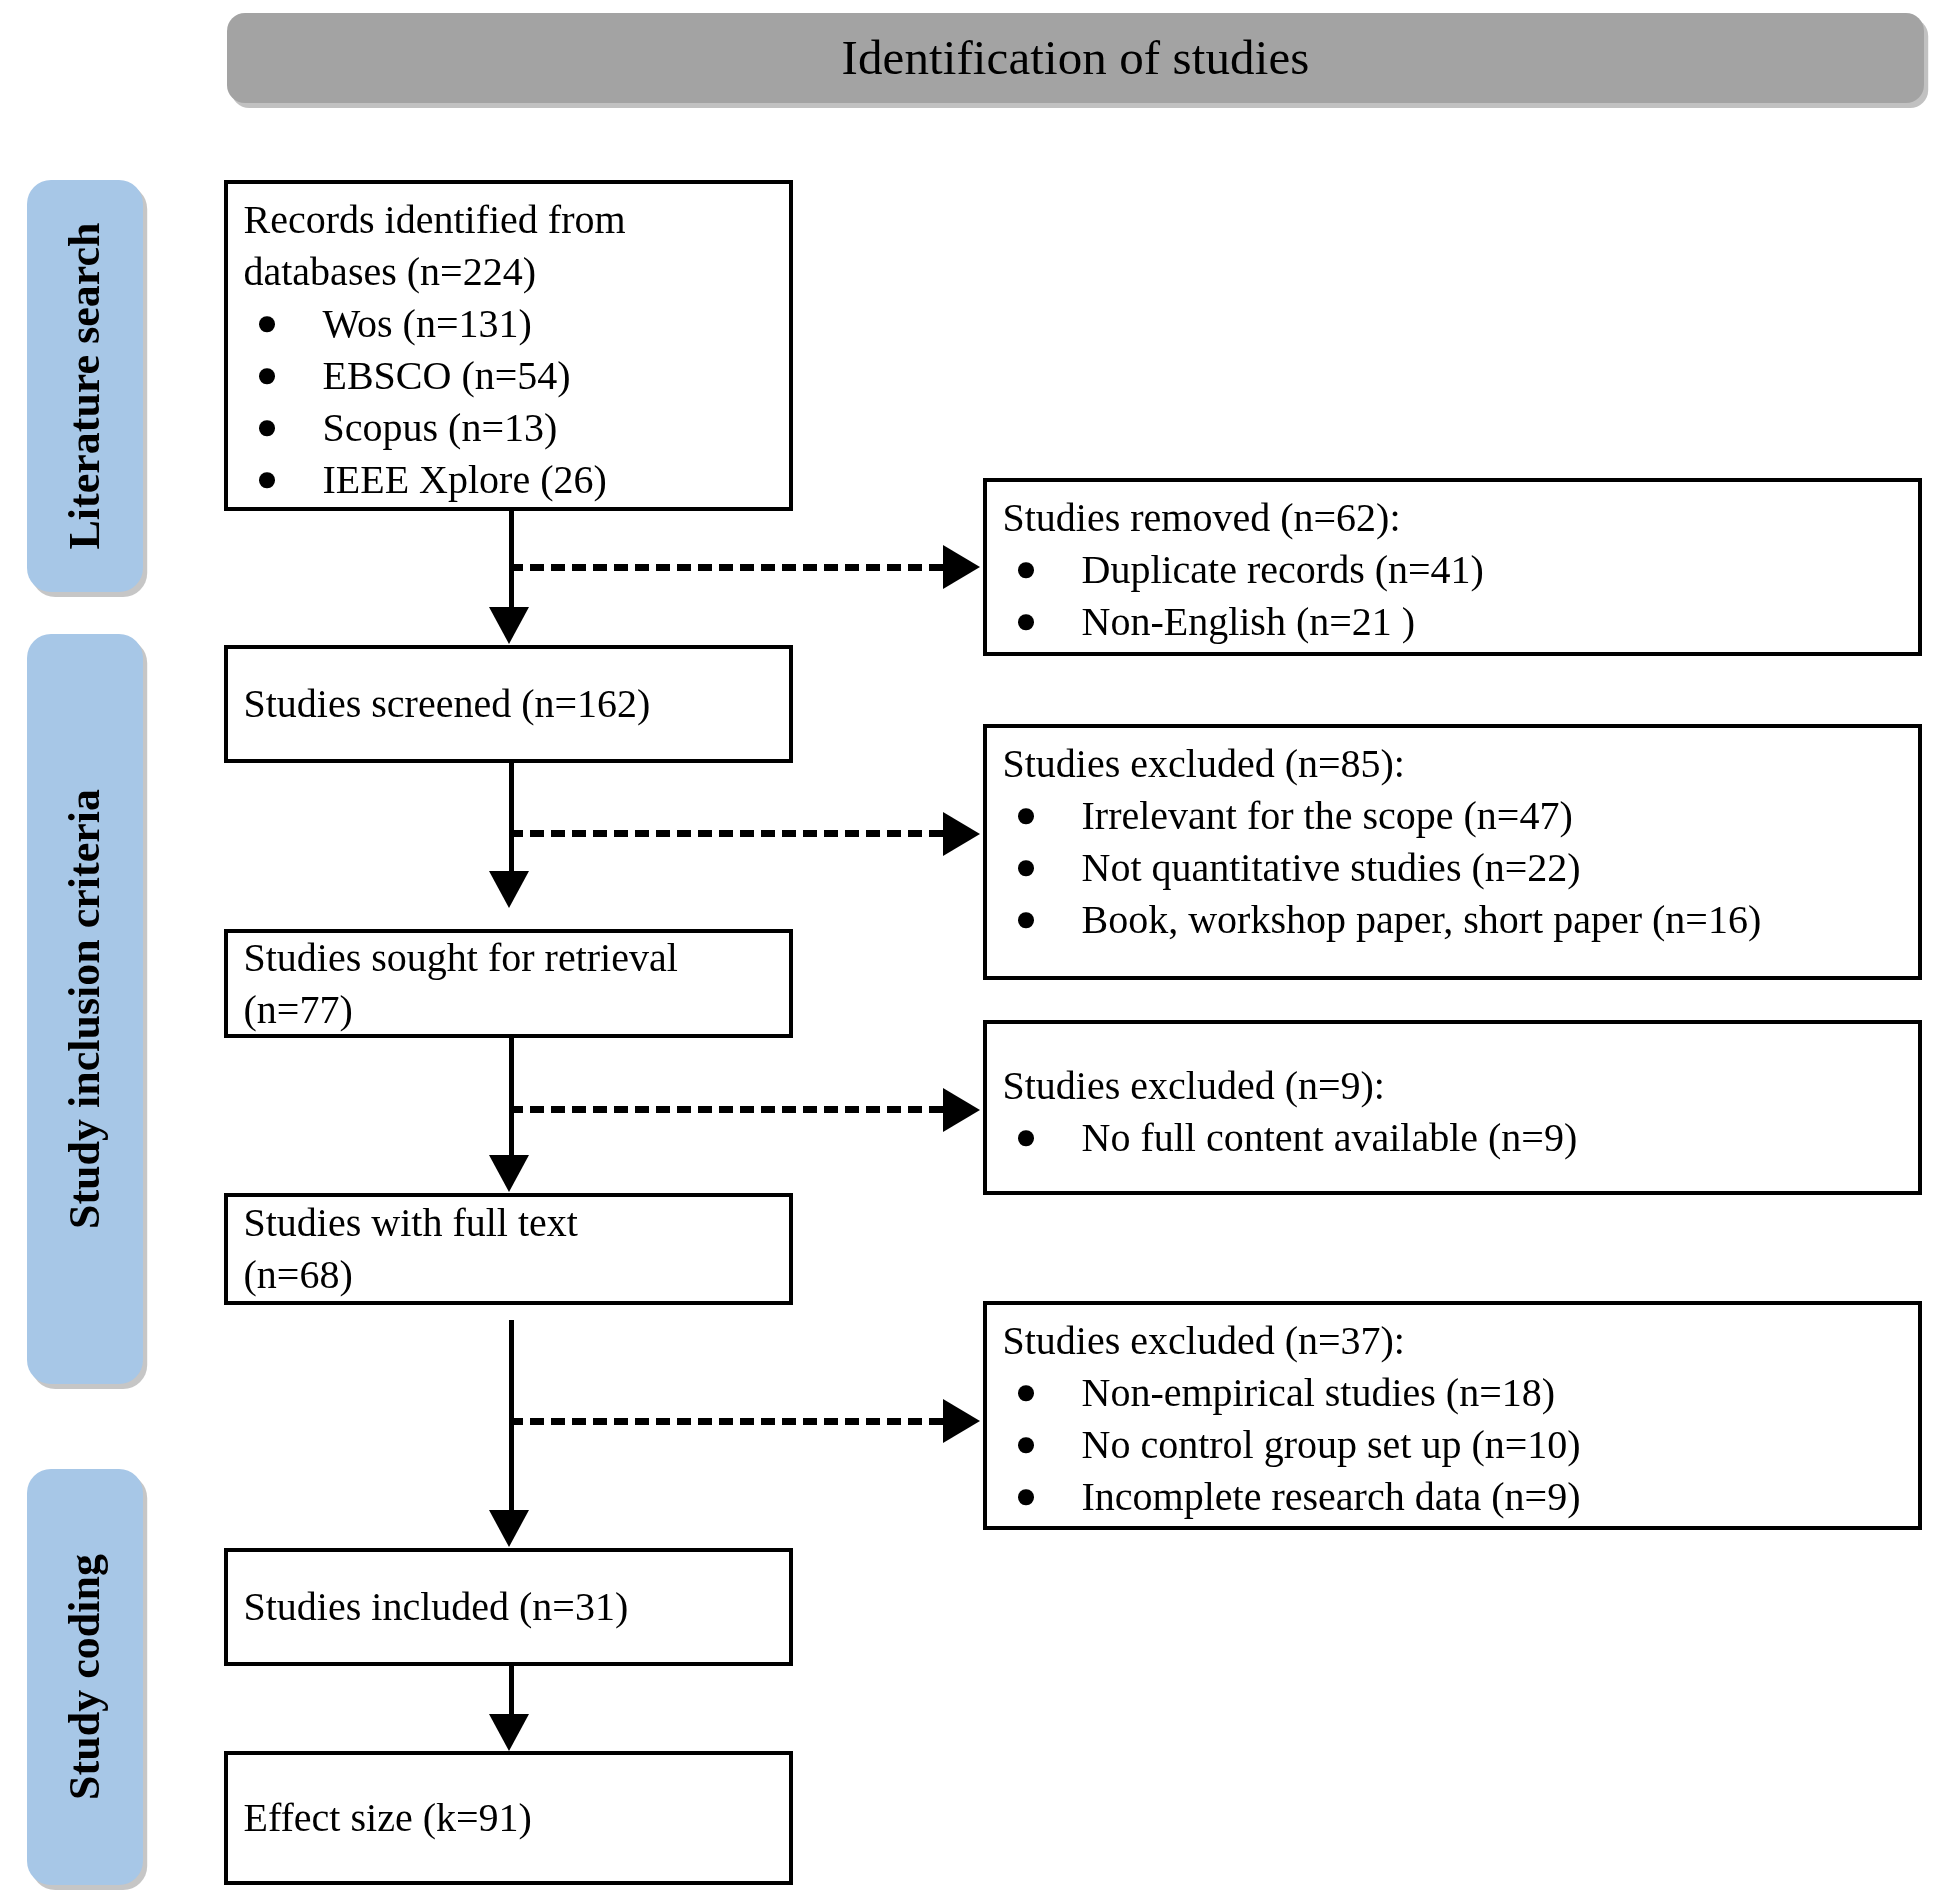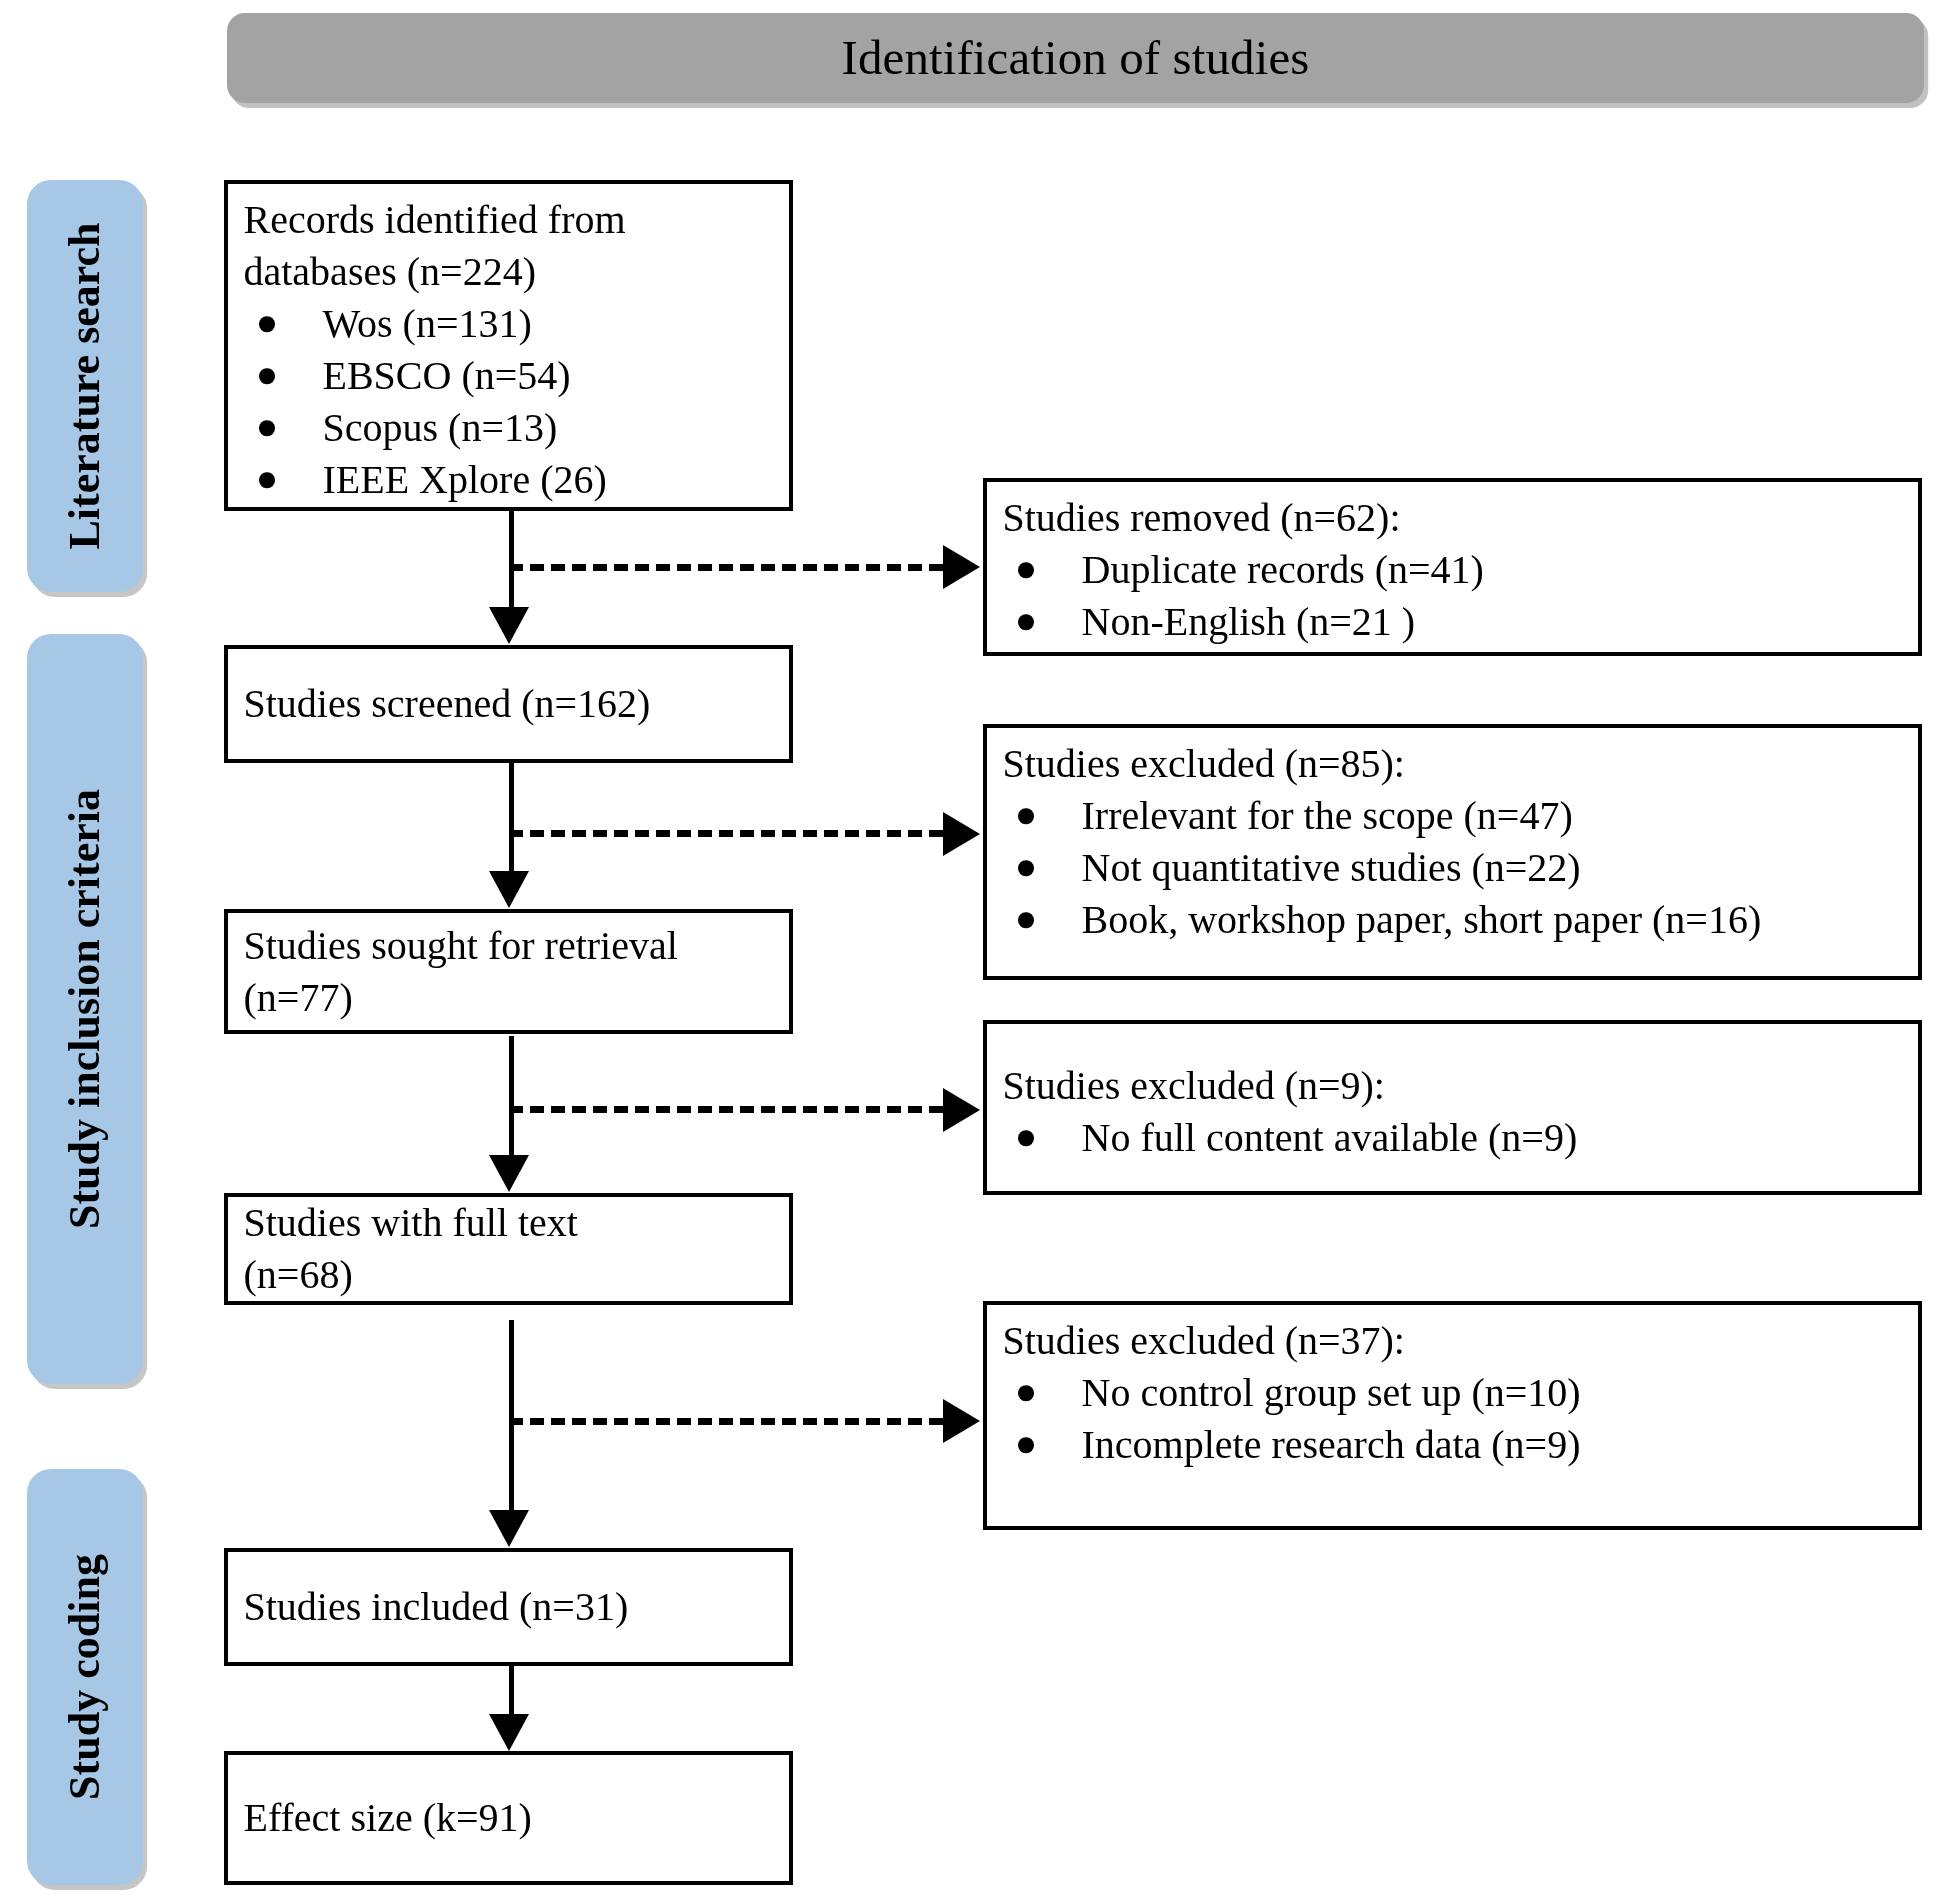--- a/index.html
+++ b/index.html
@@ -86,21 +86,21 @@
       </ul>
     </div>
   </div>
 
   <div class="box ctr" style="left:224px;top:645px;width:569px;height:118px;align-items:center;">
     <div class="pad">
       <div class="ln">Studies screened (n=162)</div>
     </div>
   </div>
 
-  <div class="box ctr" style="left:224px;top:909px;width:569px;height:125px;">
+  <div class="box ctr" style="left:224px;top:929px;width:569px;height:109px;">
     <div class="pad">
       <div class="ln">Studies sought for retrieval</div>
       <div class="ln">(n=77)</div>
     </div>
   </div>
 
   <div class="box ctr" style="left:224px;top:1193px;width:569px;height:112px;">
     <div class="pad">
       <div class="ln">Studies with full text</div>
       <div class="ln">(n=68)</div>
@@ -146,20 +146,21 @@
       <ul>
         <li>No full content available (n=9)</li>
       </ul>
     </div>
   </div>
 
   <div class="box" style="left:983px;top:1301px;width:939px;height:229px;">
     <div class="pad">
       <div class="ln">Studies excluded (n=37):</div>
       <ul>
+        <li>Non-empirical studies (n=18)</li>
         <li>No control group set up (n=10)</li>
         <li>Incomplete research data (n=9)</li>
       </ul>
     </div>
   </div>
 
   <div class="vline" style="left:509px;top:511px;height:99px;"></div>
   <div class="arrow-down" style="left:489px;top:607px;"></div>
 
   <div class="vline" style="left:509px;top:763px;height:109px;"></div>

